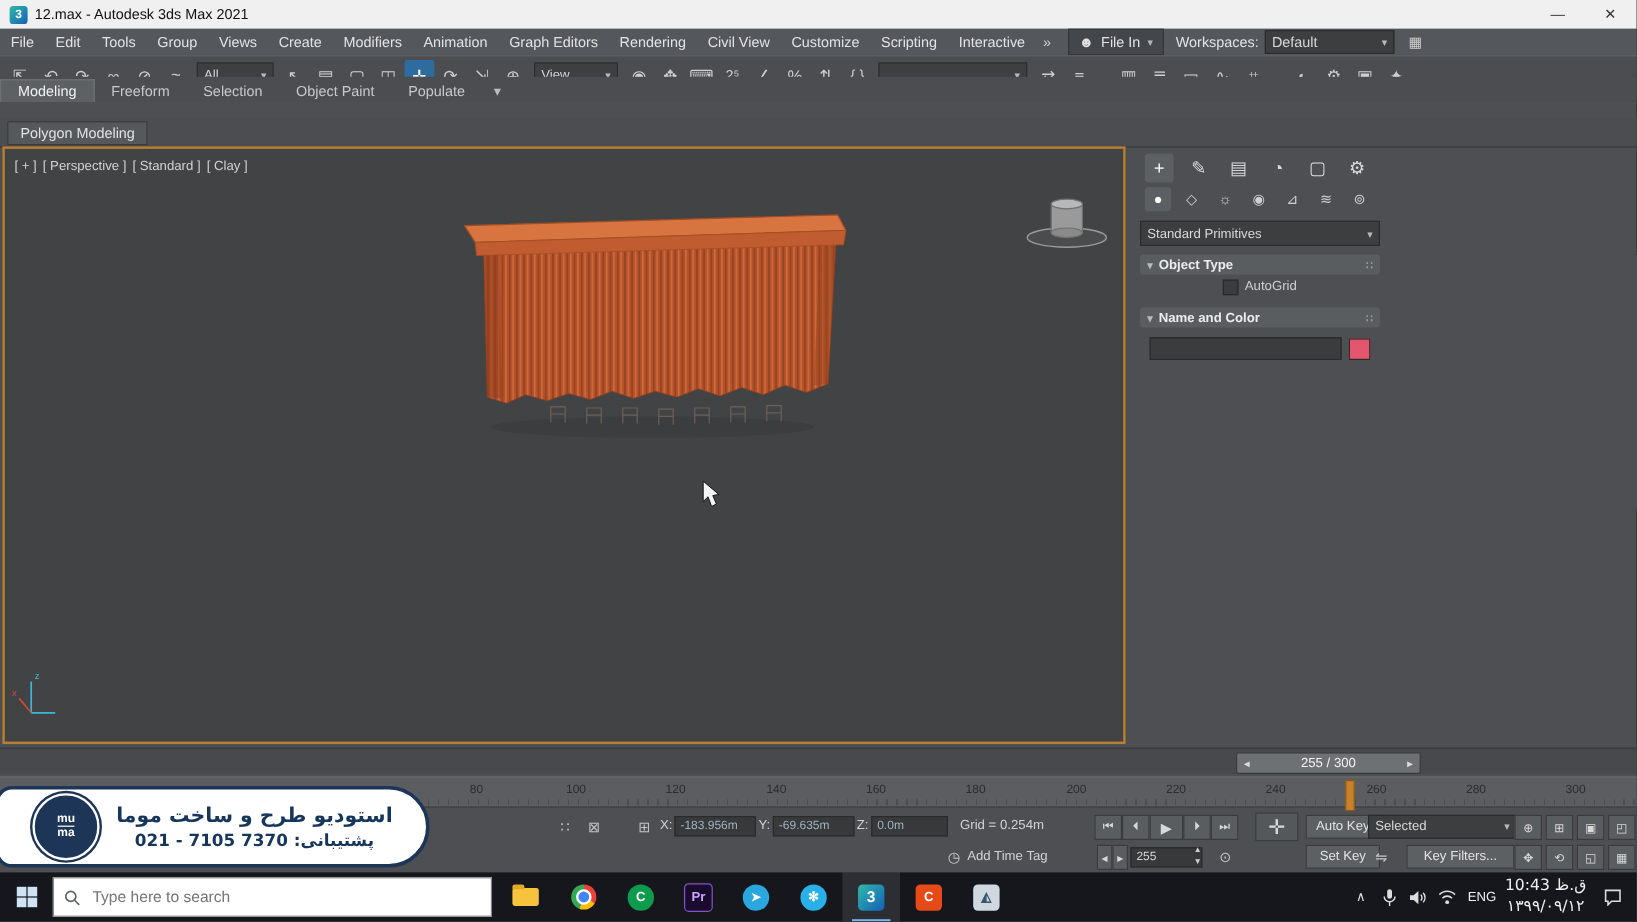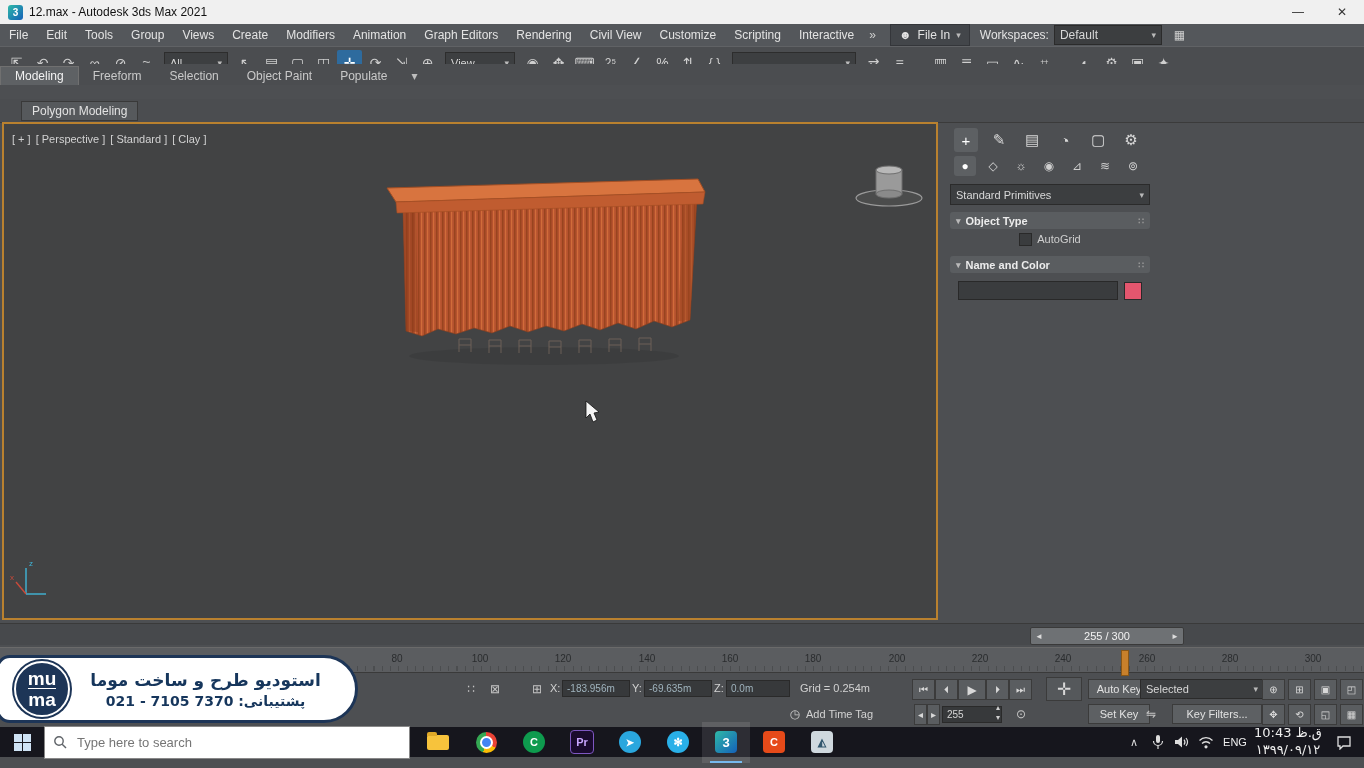--- a/index.html
+++ b/index.html
@@ -34,21 +34,21 @@
   .tbi.active{background:#2e6b9e;color:#fff;border-radius:2px;}
   .tb-dd{height:20px;background:#3d3f41;border:1px solid #2d2d2d;color:#d6d6d6;font-size:11px;
          display:flex;align-items:center;padding:0 5px;margin:0 4px;gap:8px;white-space:nowrap;}
   .tb-gap{width:14px;}
 
   
   #ribbontabs{top:64px;height:21px;background:#4b4d50;display:flex;align-items:flex-end;font-size:12px;}
   .rtab{padding:2px 14px;color:#c9c9c9;}
   .rtab.active{background:#5e6164;color:#f2f2f2;border:1px solid #707070;border-bottom:none;}
   .rtab-cfg{margin-left:4px;padding:2px 6px;color:#bdbdbd;}
-  #ribbonsub{top:99px;height:23px;background:#4b4d50;border-bottom:1px solid #3b3b3b;display:flex;align-items:center;padding-left:15px;}
+  #ribbonsub{top:99px;height:23px;background:#4b4d50;border-bottom:1px solid #3b3b3b;display:flex;align-items:center;}
   #polymod{margin-left:6px;padding:2px 10px;background:#56595c;border:1px solid #393939;color:#e2e2e2;font-size:12px;}
 
   
   #viewport{left:2px;top:122px;width:932px;height:494px;background:#424344;border:2px solid #b9812f;}
   #vp-label{position:absolute;left:8px;top:9px;display:flex;gap:5px;font-size:11px;color:#d2d2d2;}
   #vp-svg{position:absolute;left:0;top:0;}
 
   
   #cmdpanel{left:944px;top:124px;width:212px;height:496px;}
   #panel-tabs{display:flex;gap:9px;padding:4px 4px 2px 10px;}
@@ -100,30 +100,30 @@
         font-size:11px;display:flex;align-items:center;justify-content:center;padding:0 6px;}
   #big-key{position:absolute;left:1046px;top:1px;width:34px;height:22px;display:flex;align-items:center;
            justify-content:center;color:#d8d8d8;font-size:17px;background:#55585b;border:1px solid #3b3b3b;}
   #selected-dd{position:absolute;left:1140px;top:3px;width:112px;height:18px;}
   #selected-dd .lbl{flex:1;}
 
   
   #watermark{left:-4px;top:655px;width:356px;height:62px;background:#ffffff;border:3px solid #1d3557;
              border-radius:14px 34px 34px 14px;z-index:50;display:flex;align-items:center;}
   #wm-logo{width:52px;height:52px;border-radius:50%;background:#1d3557;border:2px solid #fff;
-           box-shadow:0 0 0 2px #1d3557;margin-left:15px;display:flex;flex-direction:column;
-           align-items:center;justify-content:center;color:#fff;font-weight:bold;font-size:19px;line-height:1;}
+           box-shadow:0 0 0 2px #1d3557;margin-left:28px;display:flex;flex-direction:column;
+           align-items:center;justify-content:center;color:#fff;font-weight:bold;font-size:10px;line-height:1;}
   #wm-logo .l2{border-top:1px solid #fff;padding-top:1px;}
   #wm-text{flex:1;text-align:center;color:#16365c;padding-right:14px;}
   .fa{font-family:"DejaVu Sans",sans-serif;}
   #wm-title{font-size:17px;font-weight:bold;}
   #wm-support{font-size:14px;font-weight:bold;margin-top:3px;}
 
   
-  #taskbar{top:727px;height:30px;background:#16161d;display:flex;align-items:center;}
+  #taskbar{top:727px;height:41px;background:#16161d;display:flex;align-items:center;}
   #start-btn{width:44px;height:41px;display:flex;align-items:center;justify-content:center;}
   #win-logo{display:grid;grid-template-columns:8px 8px;grid-template-rows:8px 8px;gap:1px;}
   #win-logo span{background:#cfe3f5;}
   #search-box{width:348px;height:31px;background:#fff;border:1px solid #888;display:flex;align-items:center;
               padding:0 8px;gap:8px;}
   #search-box input{border:none;outline:none;font-size:13px;color:#444;width:270px;background:transparent;
                     font-family:"Liberation Sans",sans-serif;}
   #tk-apps{display:flex;margin-left:4px;height:41px;}
   .tk-app{width:48px;height:41px;display:flex;align-items:center;justify-content:center;position:relative;}
   .tk-app.active{background:rgba(255,255,255,.10);}

